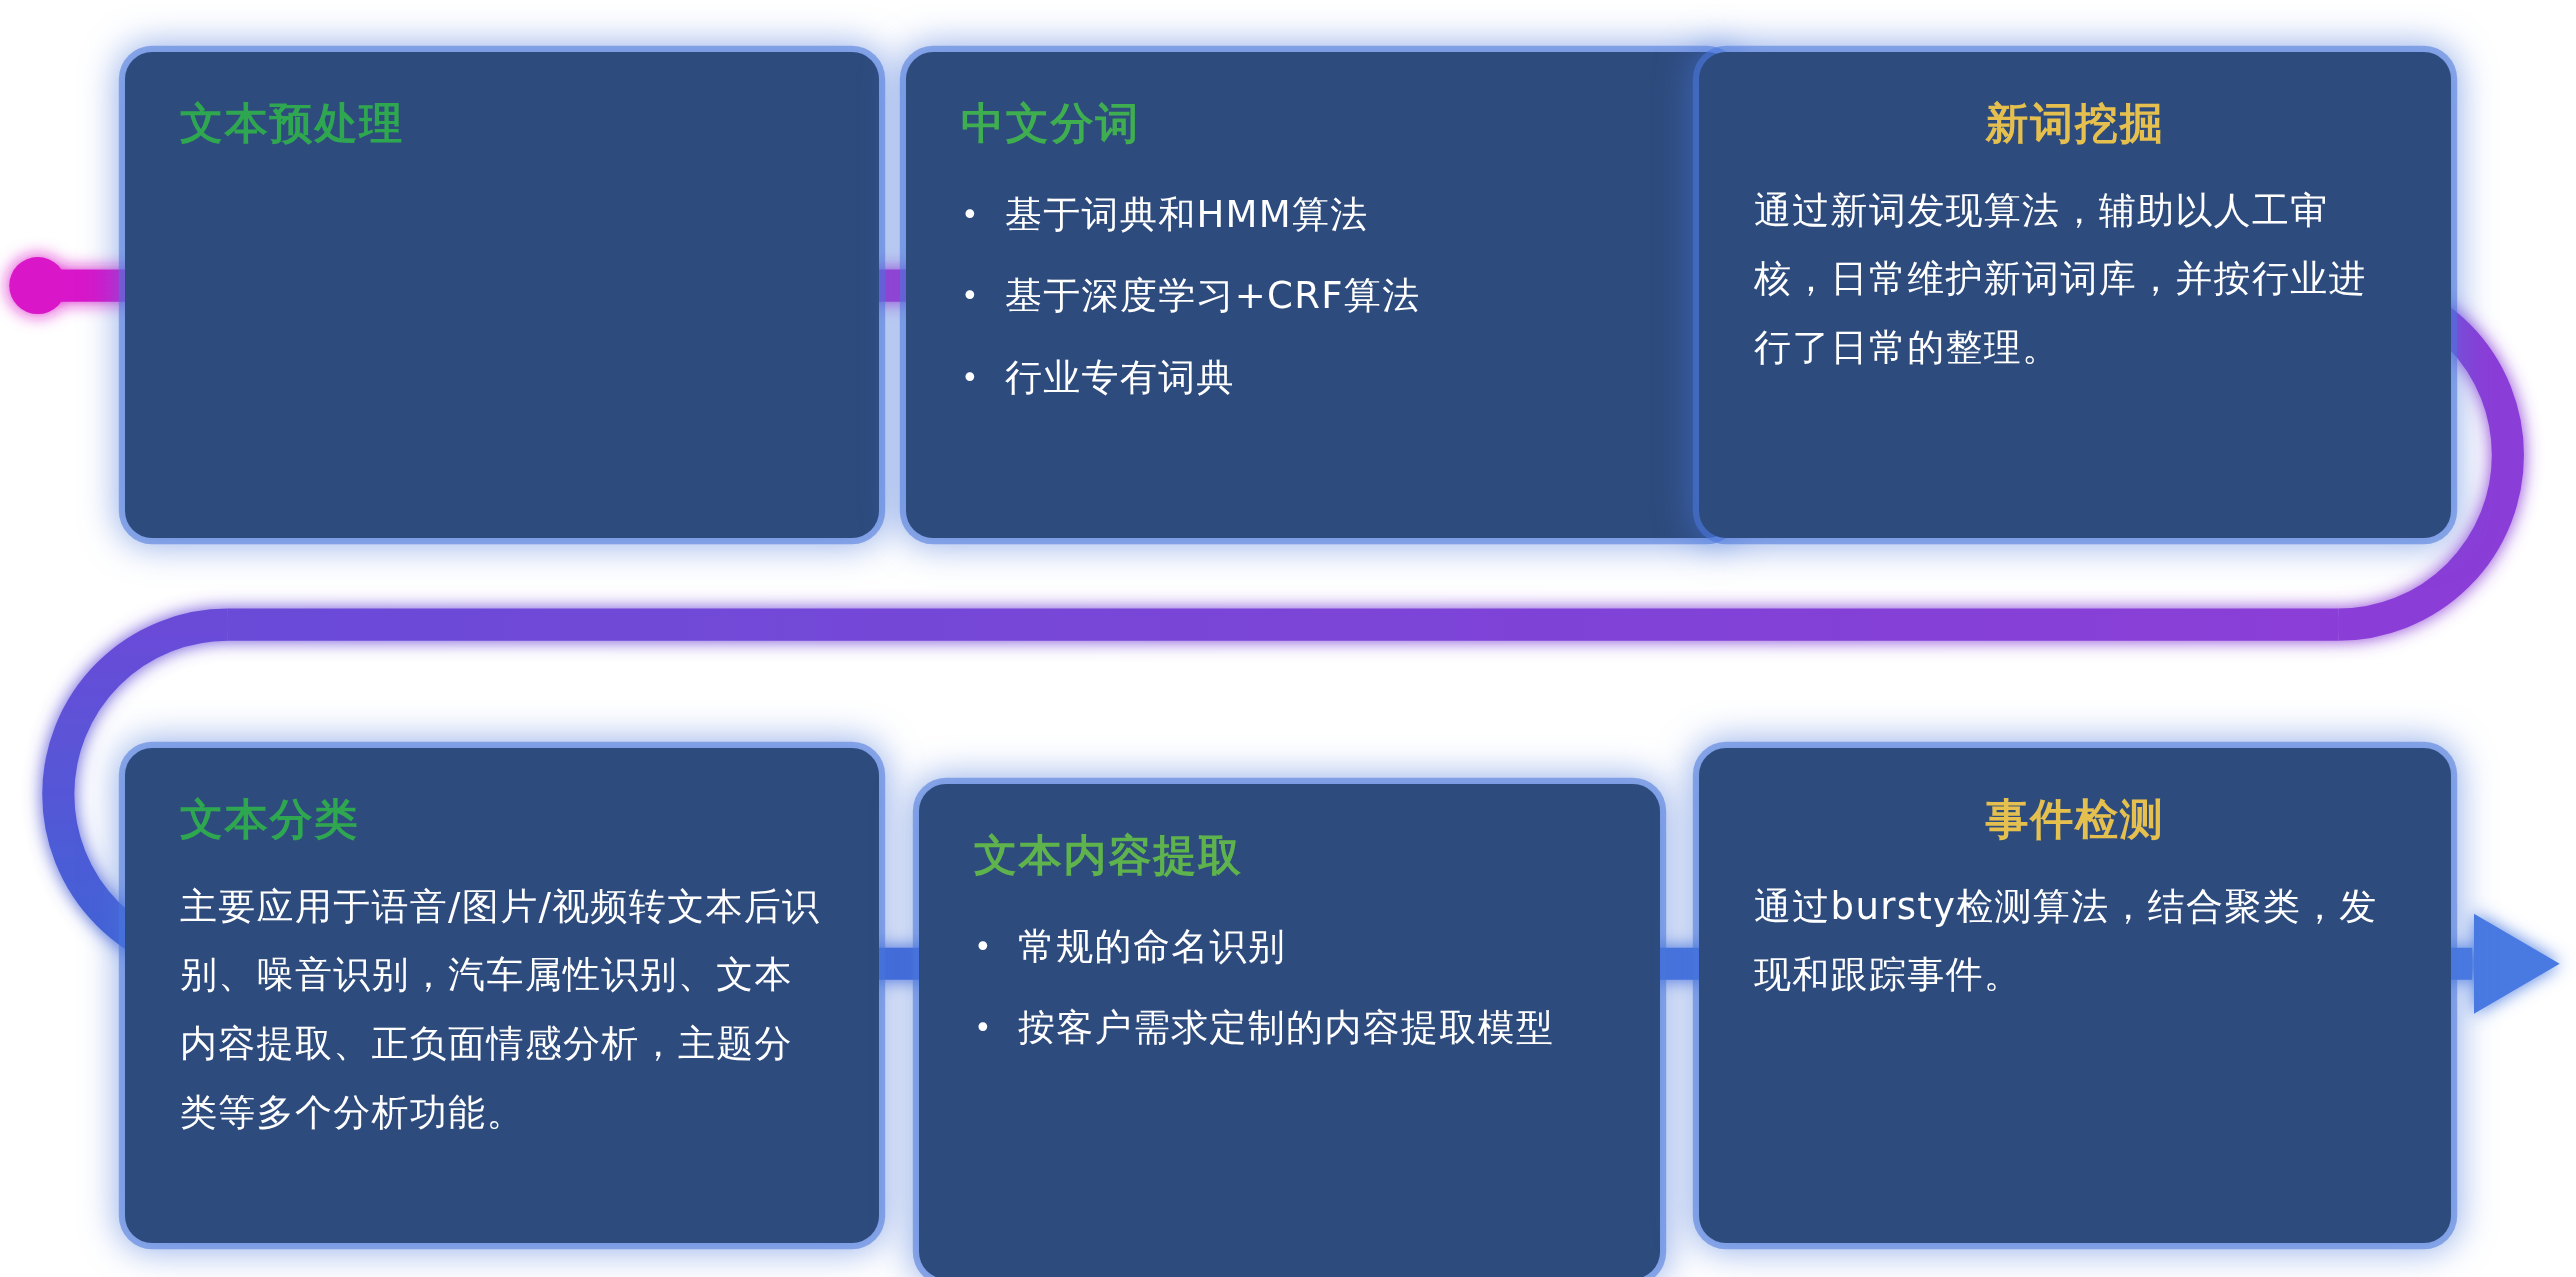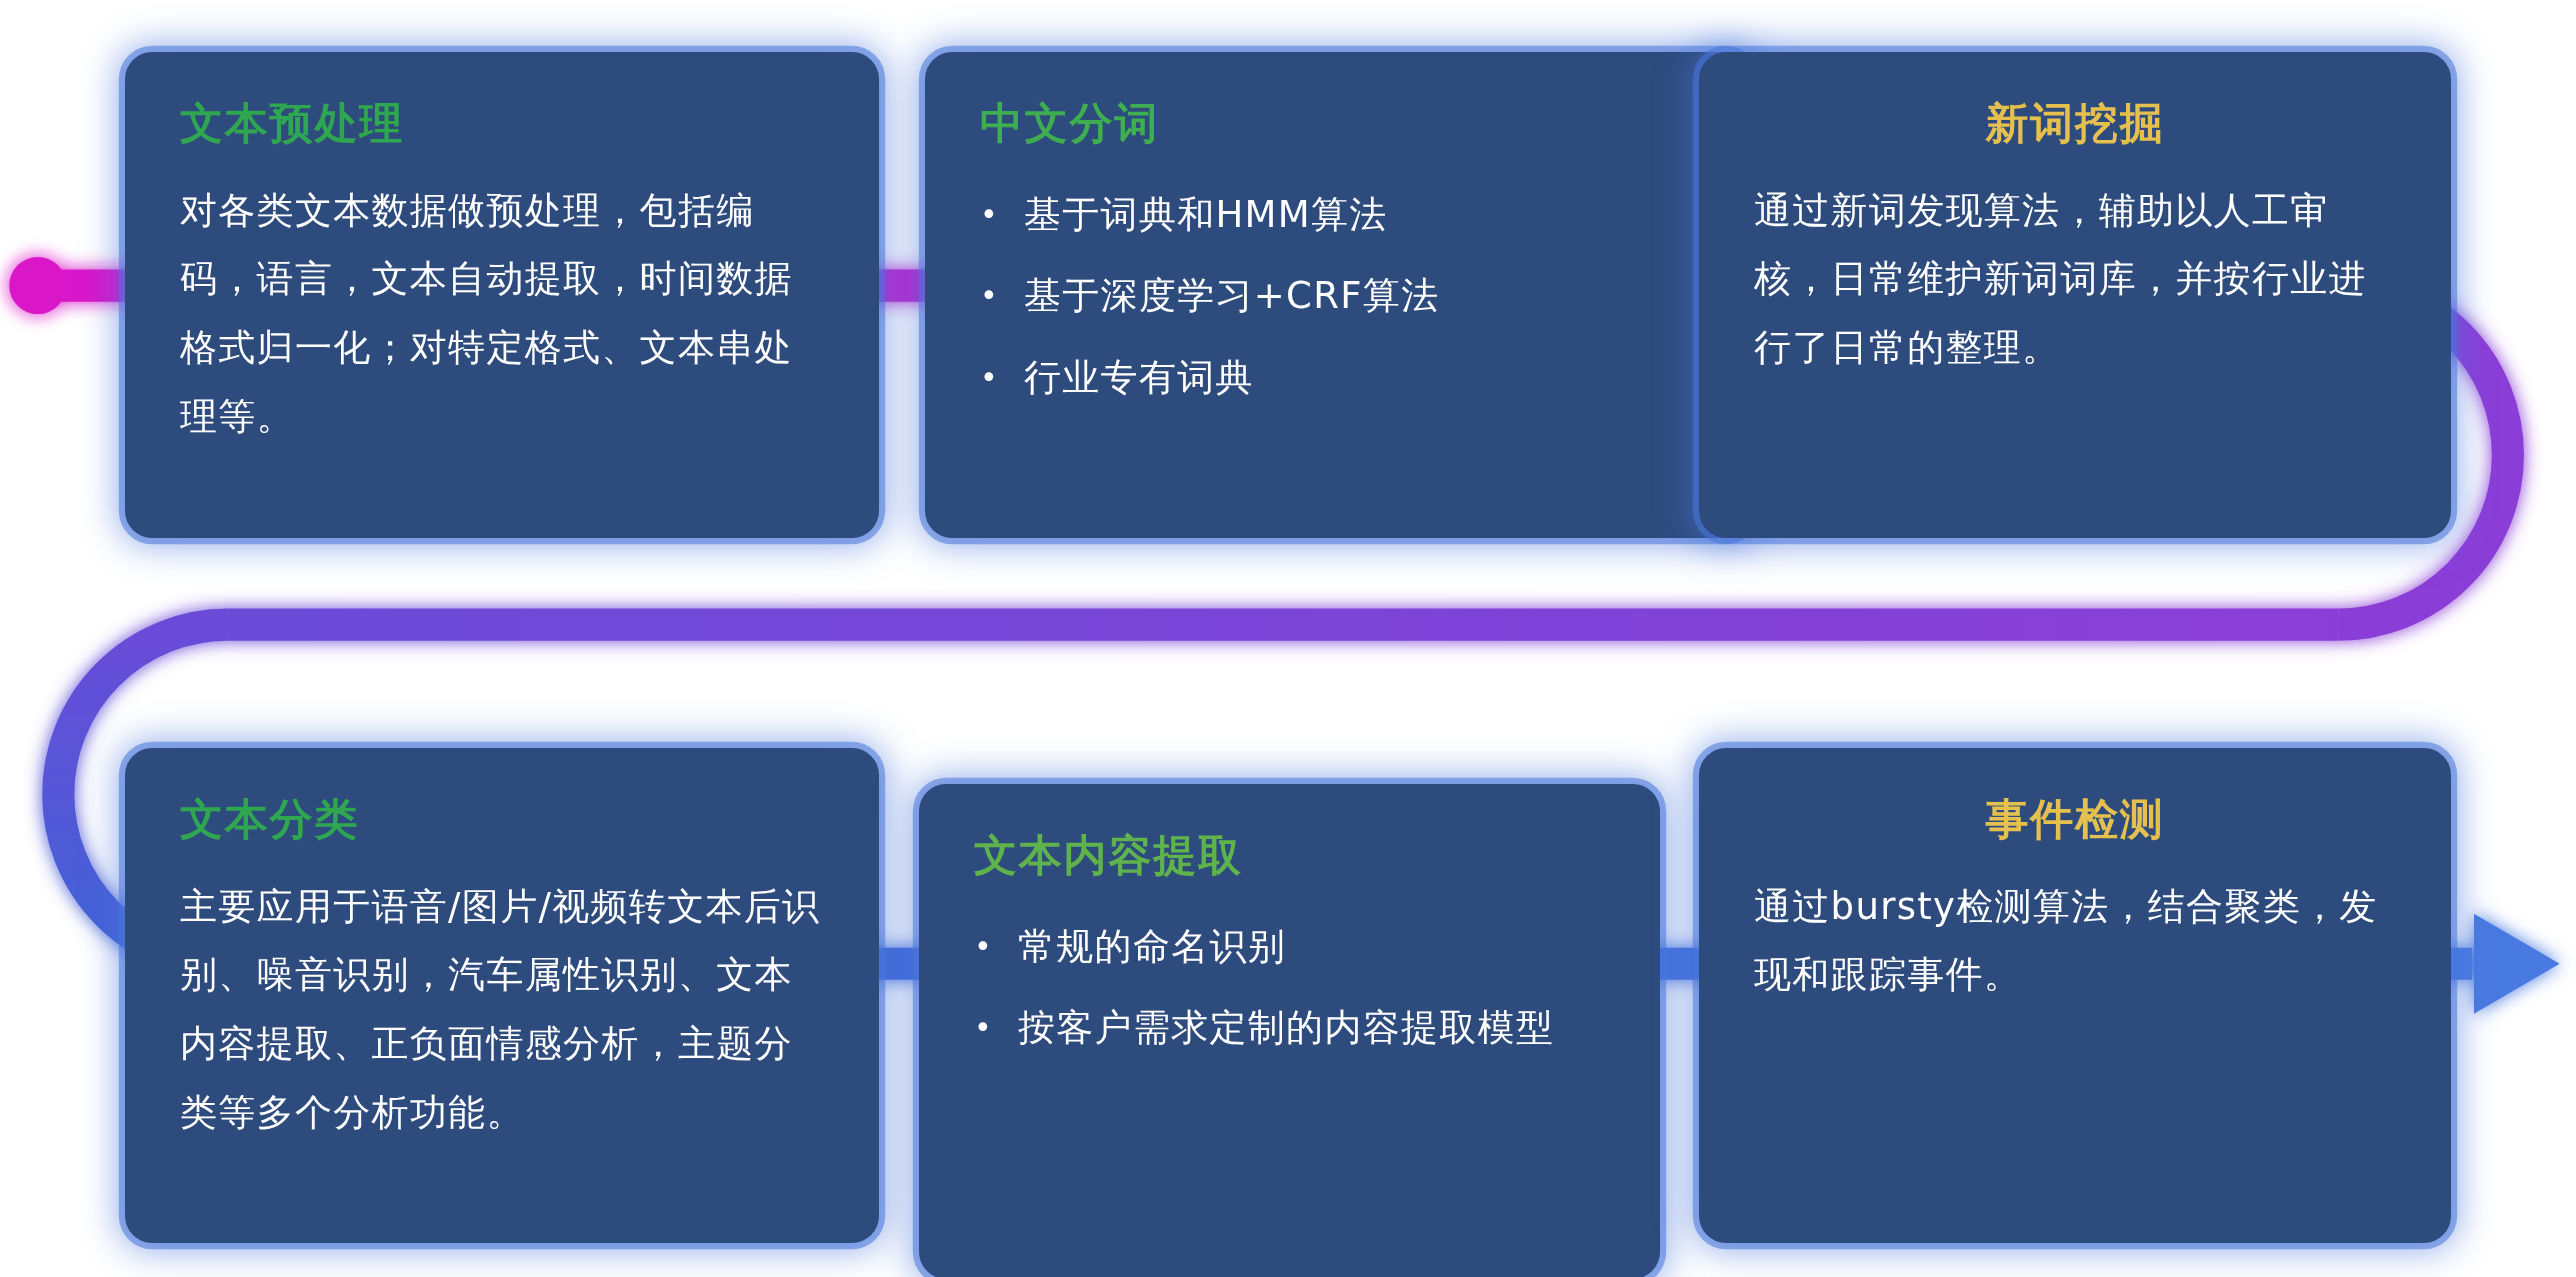--- a/index.html
+++ b/index.html
@@ -99,24 +99,23 @@
       <path d="M 2620 700 H 255" stroke="url(#gMid)"></path>
       <path d="M 255 700 A 190 190 0 0 0 255 1080" stroke="url(#gLeftCurve)"></path>
       <path d="M 255 1080 H 2770" stroke="url(#gBot)"></path>
       <circle cx="42" cy="320" r="32" stroke="none" fill="#da18c9"></circle>
       <polygon points="2772,1024 2868,1080 2772,1136" stroke="none" fill="#4a7ae2"></polygon>
     </g>
   </svg>
 
   <section class="card" style="left:125px; top:52px; width:754px; height:486px;">
     <h2 class="card-title" style="color: rgb(47, 167, 80);">文本预处理</h2>
-    <p class="card-body">对各类文本数据做预处理，包括编码，语言，文本自动提取，时间数据格式归一化；对特定格式、文本串处理等。</p>
   </section>
 
-  <section class="card" style="left:925px; top:52px; width:828px; height:486px;">
+  <section class="card" style="left:906px; top:52px; width:828px; height:486px;">
     <h2 class="card-title" style="color: rgb(63, 174, 80);">中文分词</h2>
     <ul class="card-bullets">
       <li>
         <span class="bullet-dot">•</span>
         <span>基于词典和HMM算法</span>
       </li>
       <li>
         <span class="bullet-dot">•</span>
         <span>基于深度学习+CRF算法</span>
       </li>

